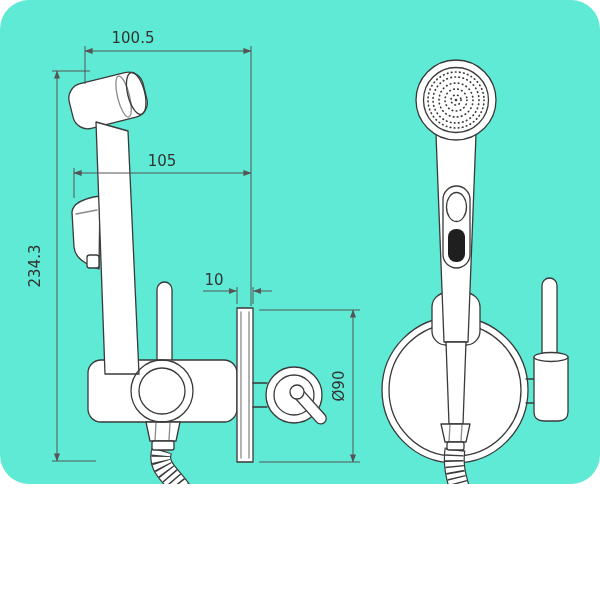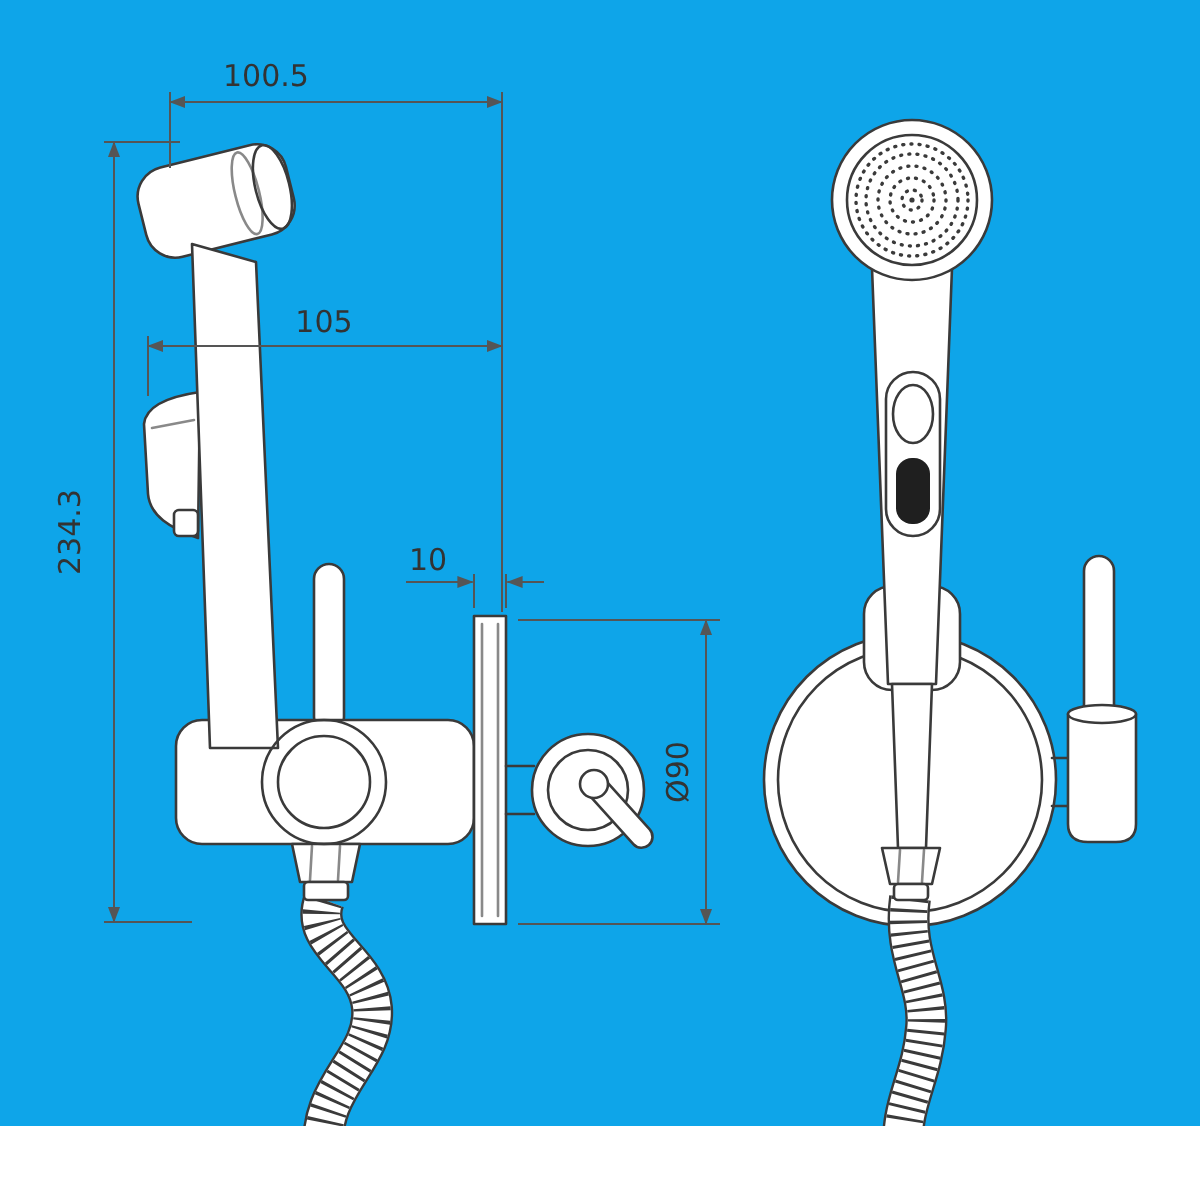--- a/index.html
+++ b/index.html
@@ -1,16 +1,16 @@
 <!DOCTYPE html>
 <html><head>
 <meta charset="utf-8">
 <style>
   html,body{margin:0;padding:0;background:#ffffff;}
-  .canvas{width:600px;height:563px;position:relative;background:#0ea5e9;}
+  .canvas{width:600px;height:484px;position:relative;background:#5eead4;border-radius:29px;}
   svg{display:block;}
   .ln{fill:none;stroke:#3a3a3a;stroke-width:1.3;stroke-linecap:round;stroke-linejoin:round;}
   .fw{fill:#ffffff;stroke:#3a3a3a;stroke-width:1.3;stroke-linejoin:round;}
   .dim{fill:none;stroke:#555555;stroke-width:1;}
   .dimtext{font-family:"DejaVu Sans",sans-serif;font-size:15px;fill:#333333;}
   .dots{fill:none;stroke:#3a3a3a;stroke-width:1.7;stroke-linecap:round;stroke-dasharray:0.5 3.6;}
   .hoseA{fill:none;stroke:#3a3a3a;stroke-width:21;}
   .hoseB{fill:none;stroke:#ffffff;stroke-width:18.6;}
   .hoseC{fill:none;stroke:#3a3a3a;stroke-width:18.6;stroke-dasharray:1.5 4.1;}
   .faint{opacity:.6;}

